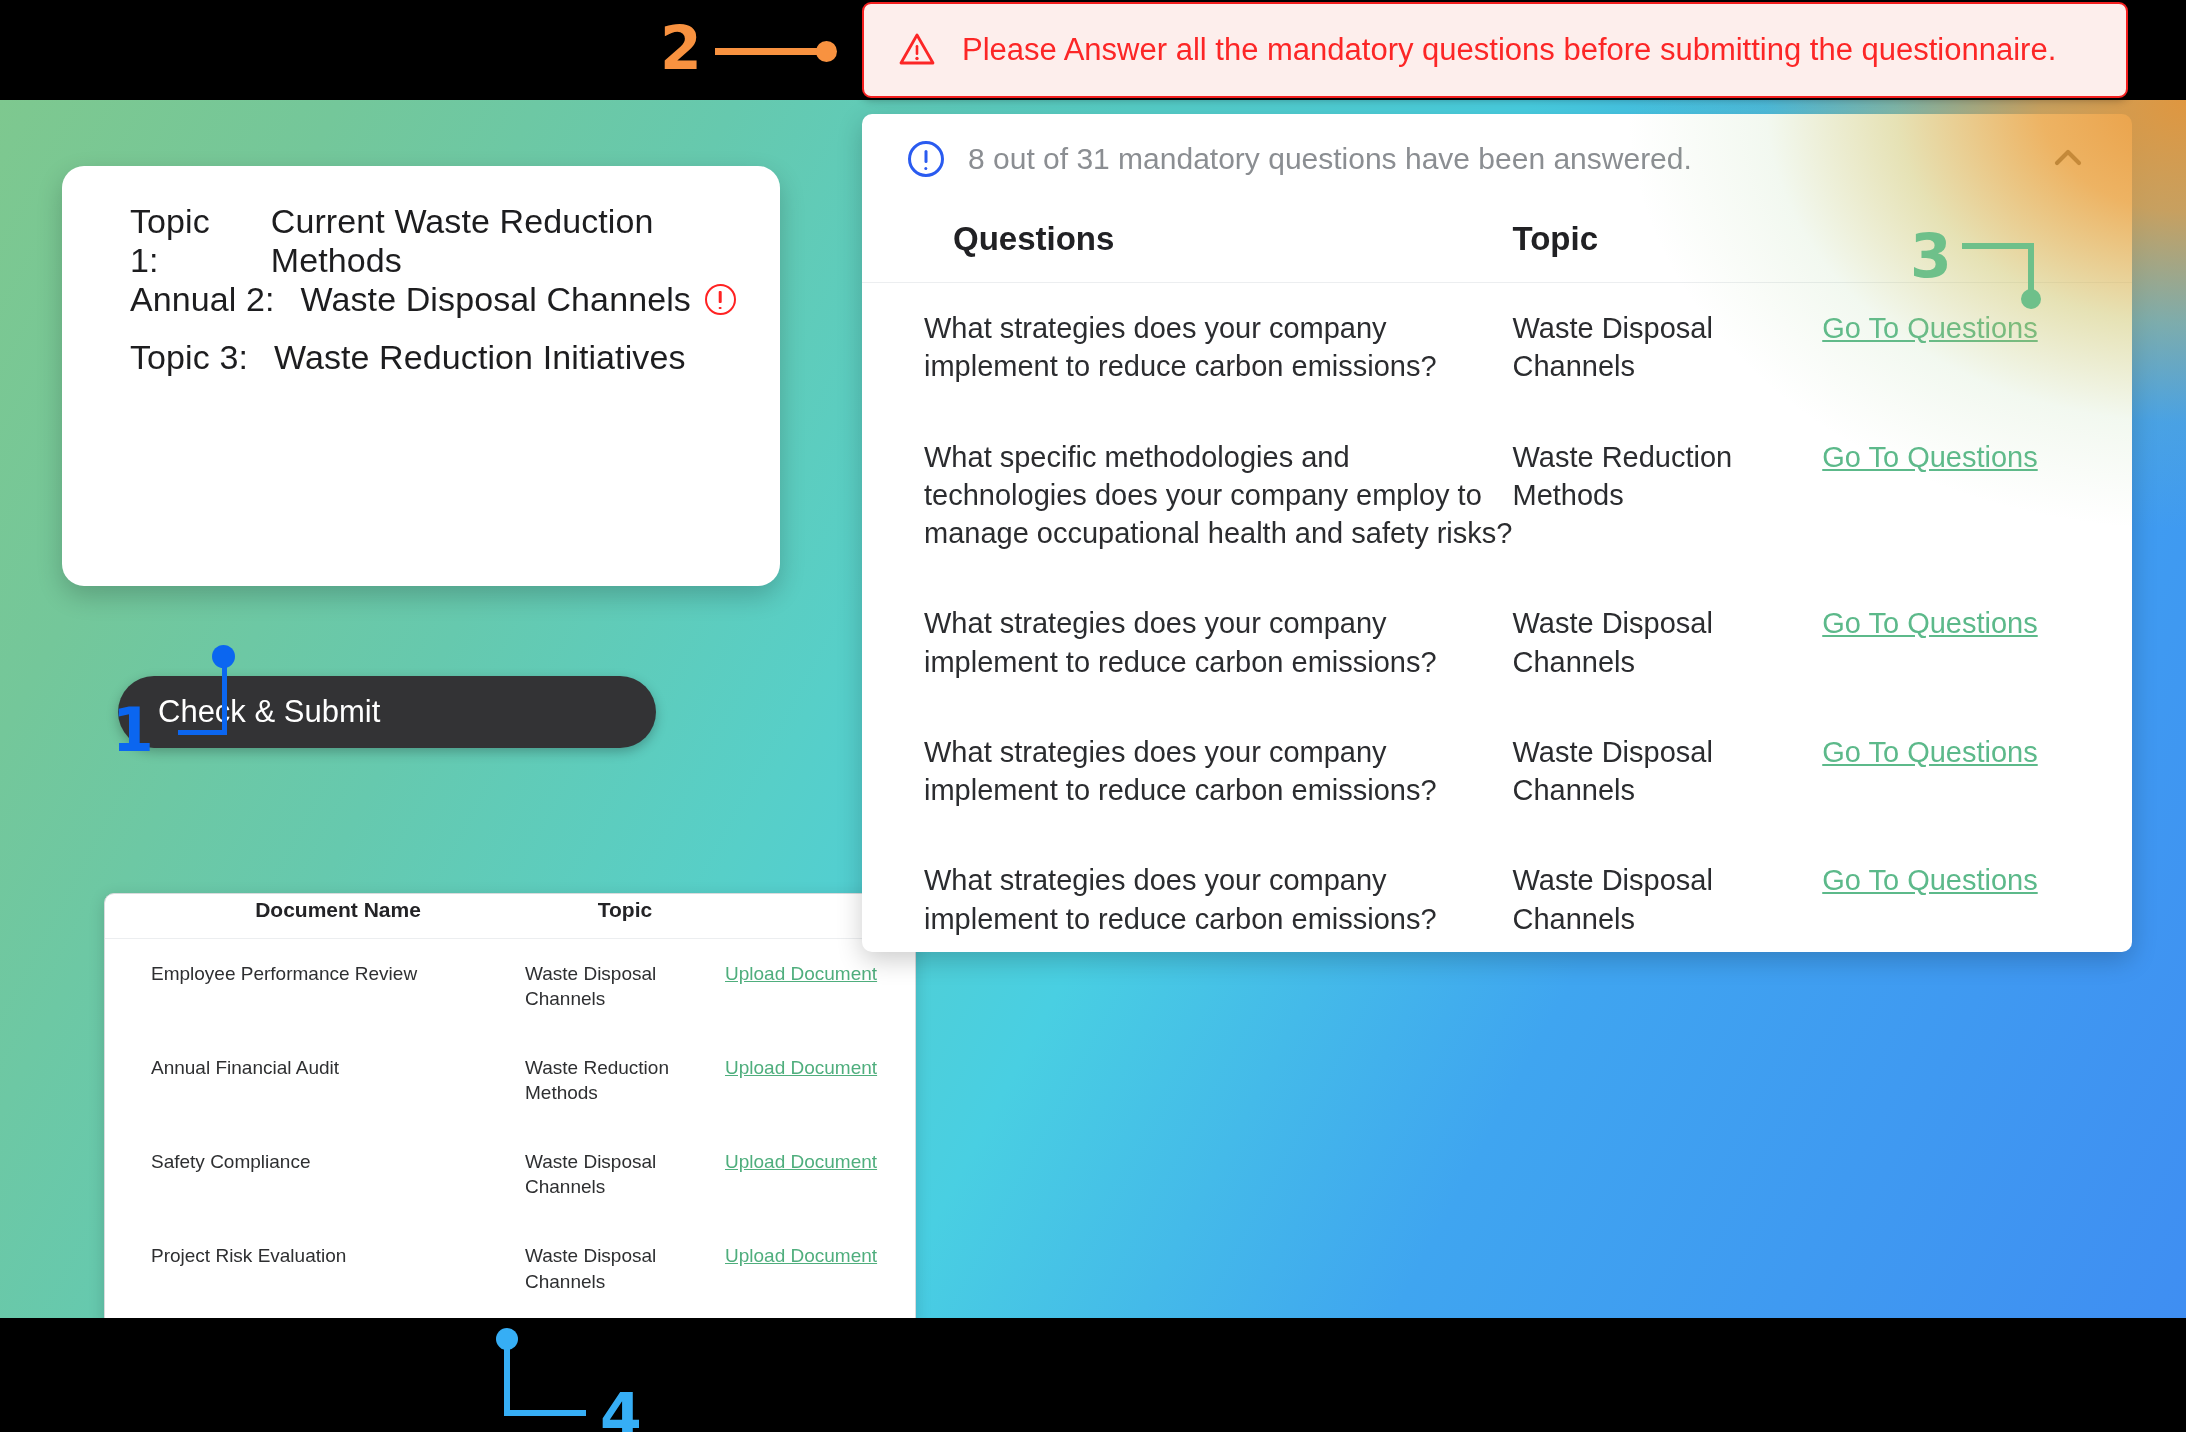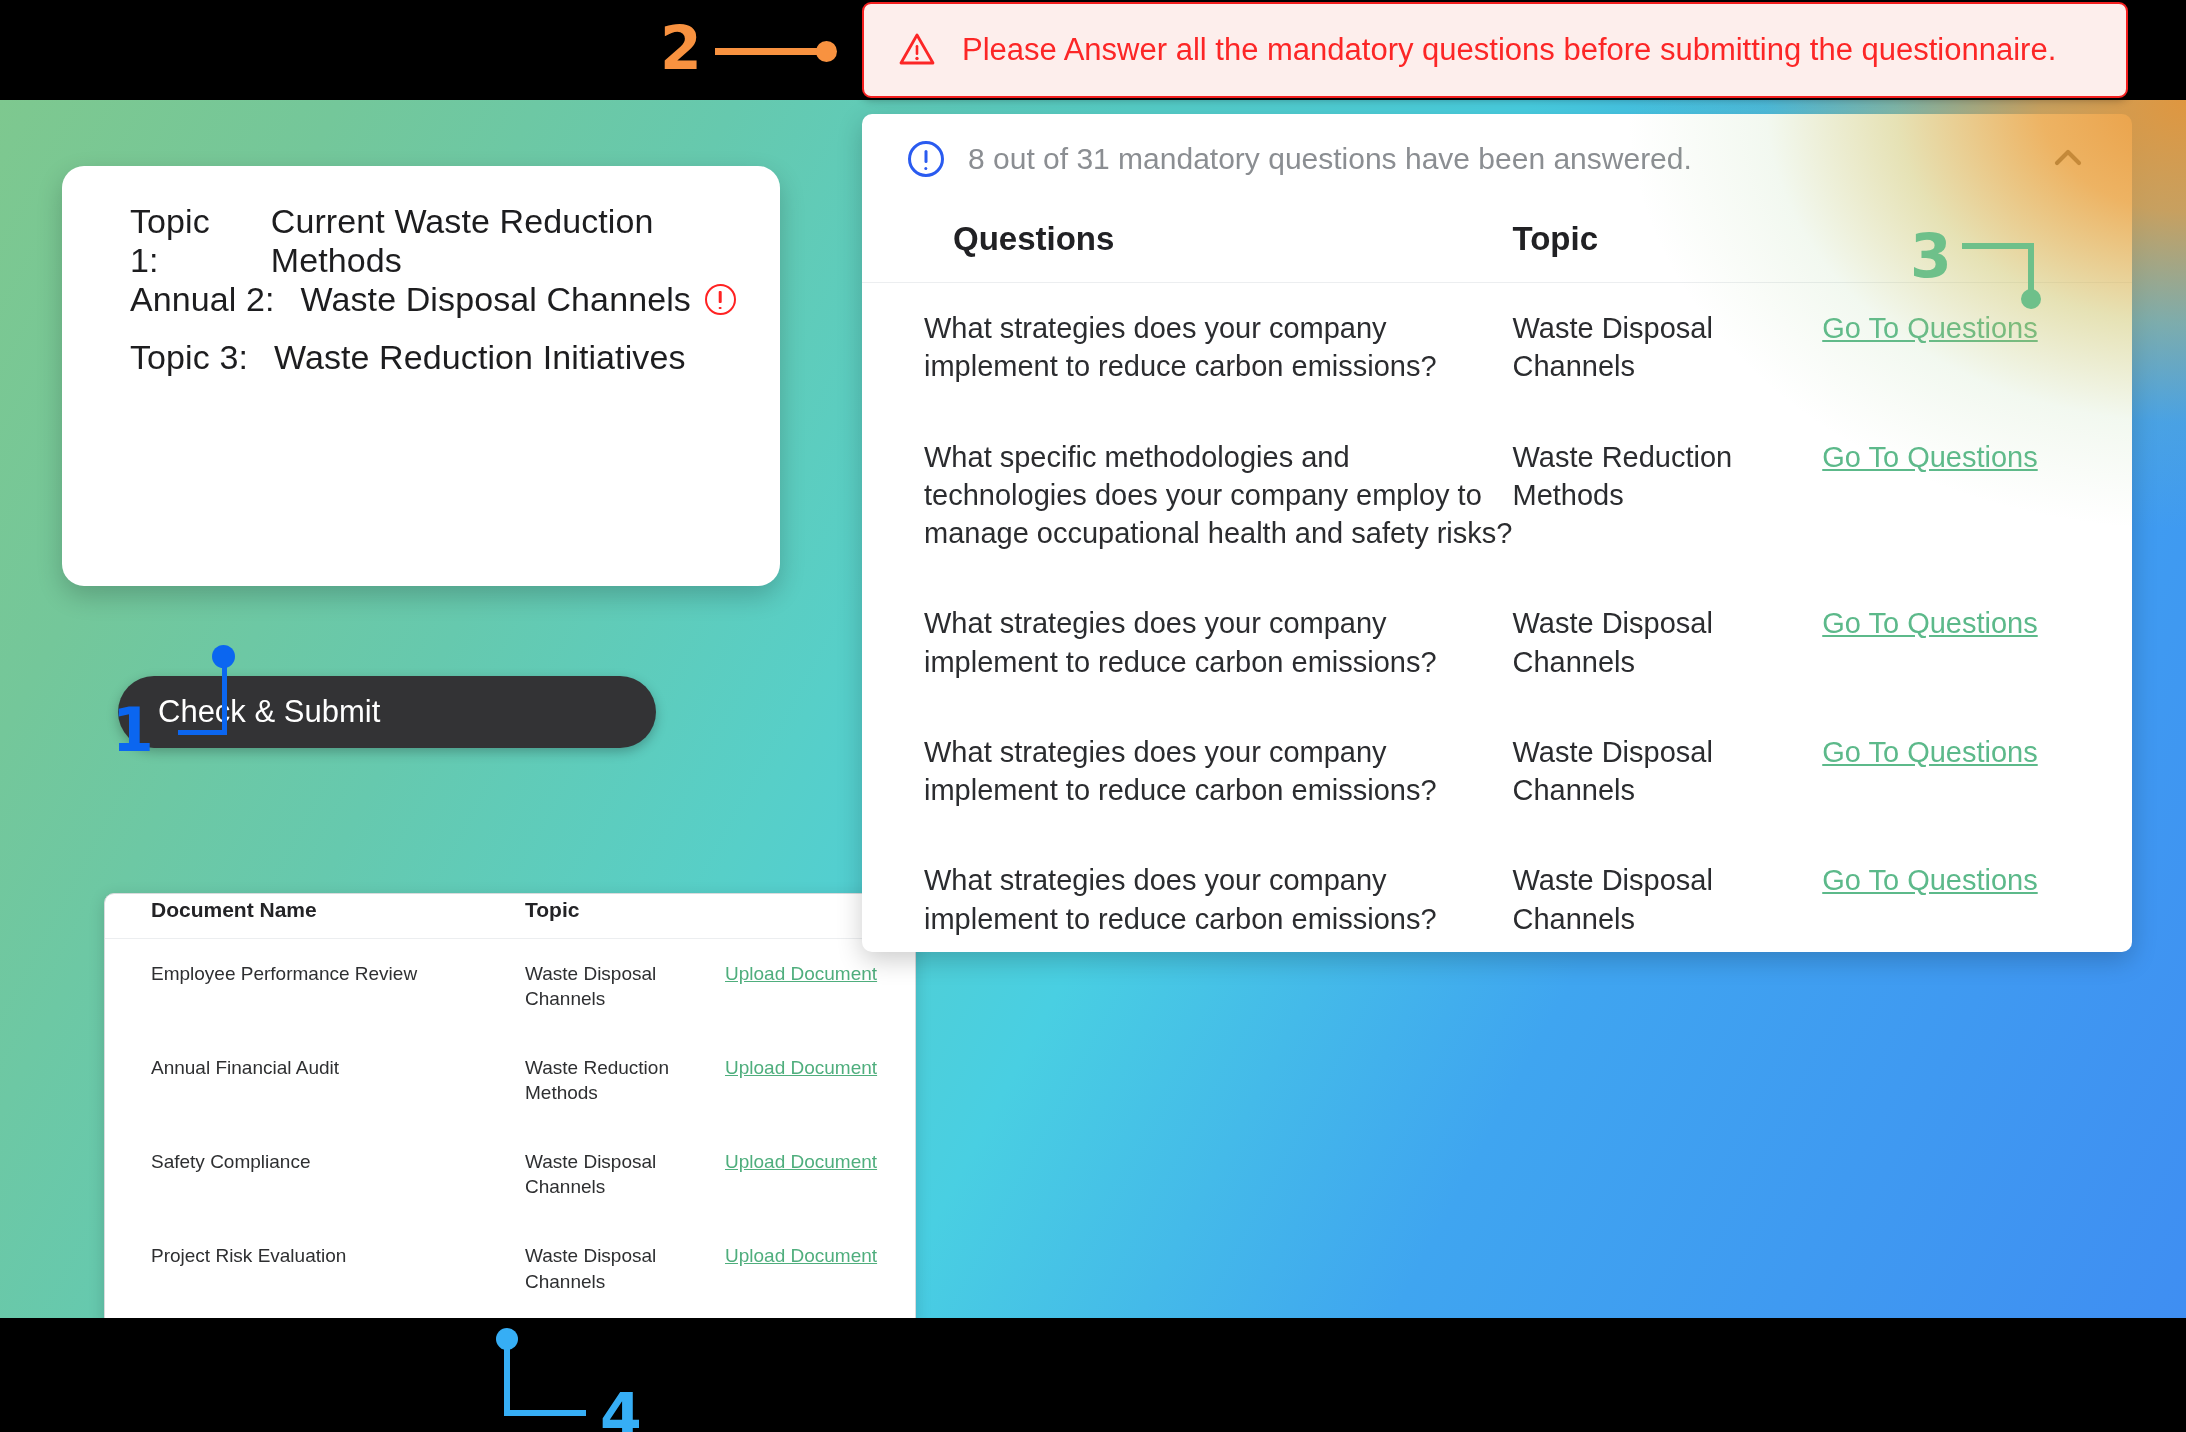--- a/index.html
+++ b/index.html
@@ -110,21 +110,21 @@
     width:2.4px; height:2.4px; background:#2a5bf0; border-radius:50%;
   }
   .doc-head-text{
     margin-left:14px; font-size:19px; color:#8b8e92; flex:1;
   }
   .chev{ width:26px; height:26px; position:relative; cursor:pointer; }
   .chev svg{ display:block; }
 
   .doc-table{ width:100%; border-collapse:collapse; }
   .doc-table th{
-    text-align:left; font-size:21px; color:#232326; font-weight:700;
+    text-align:center; font-size:21px; color:#232326; font-weight:700;
     padding:4px 0 16px 0;
   }
   .doc-table td{
     font-size:19px; color:#2e2f31; vertical-align:top;
     padding:22px 0 22px 0;
     line-height:1.32;
   }
   .doc-table thead tr th:first-child{ padding-left:46px; }
   .doc-table tbody tr td:first-child{ padding-left:46px; }
   .doc-col-topic{ width:200px; }

